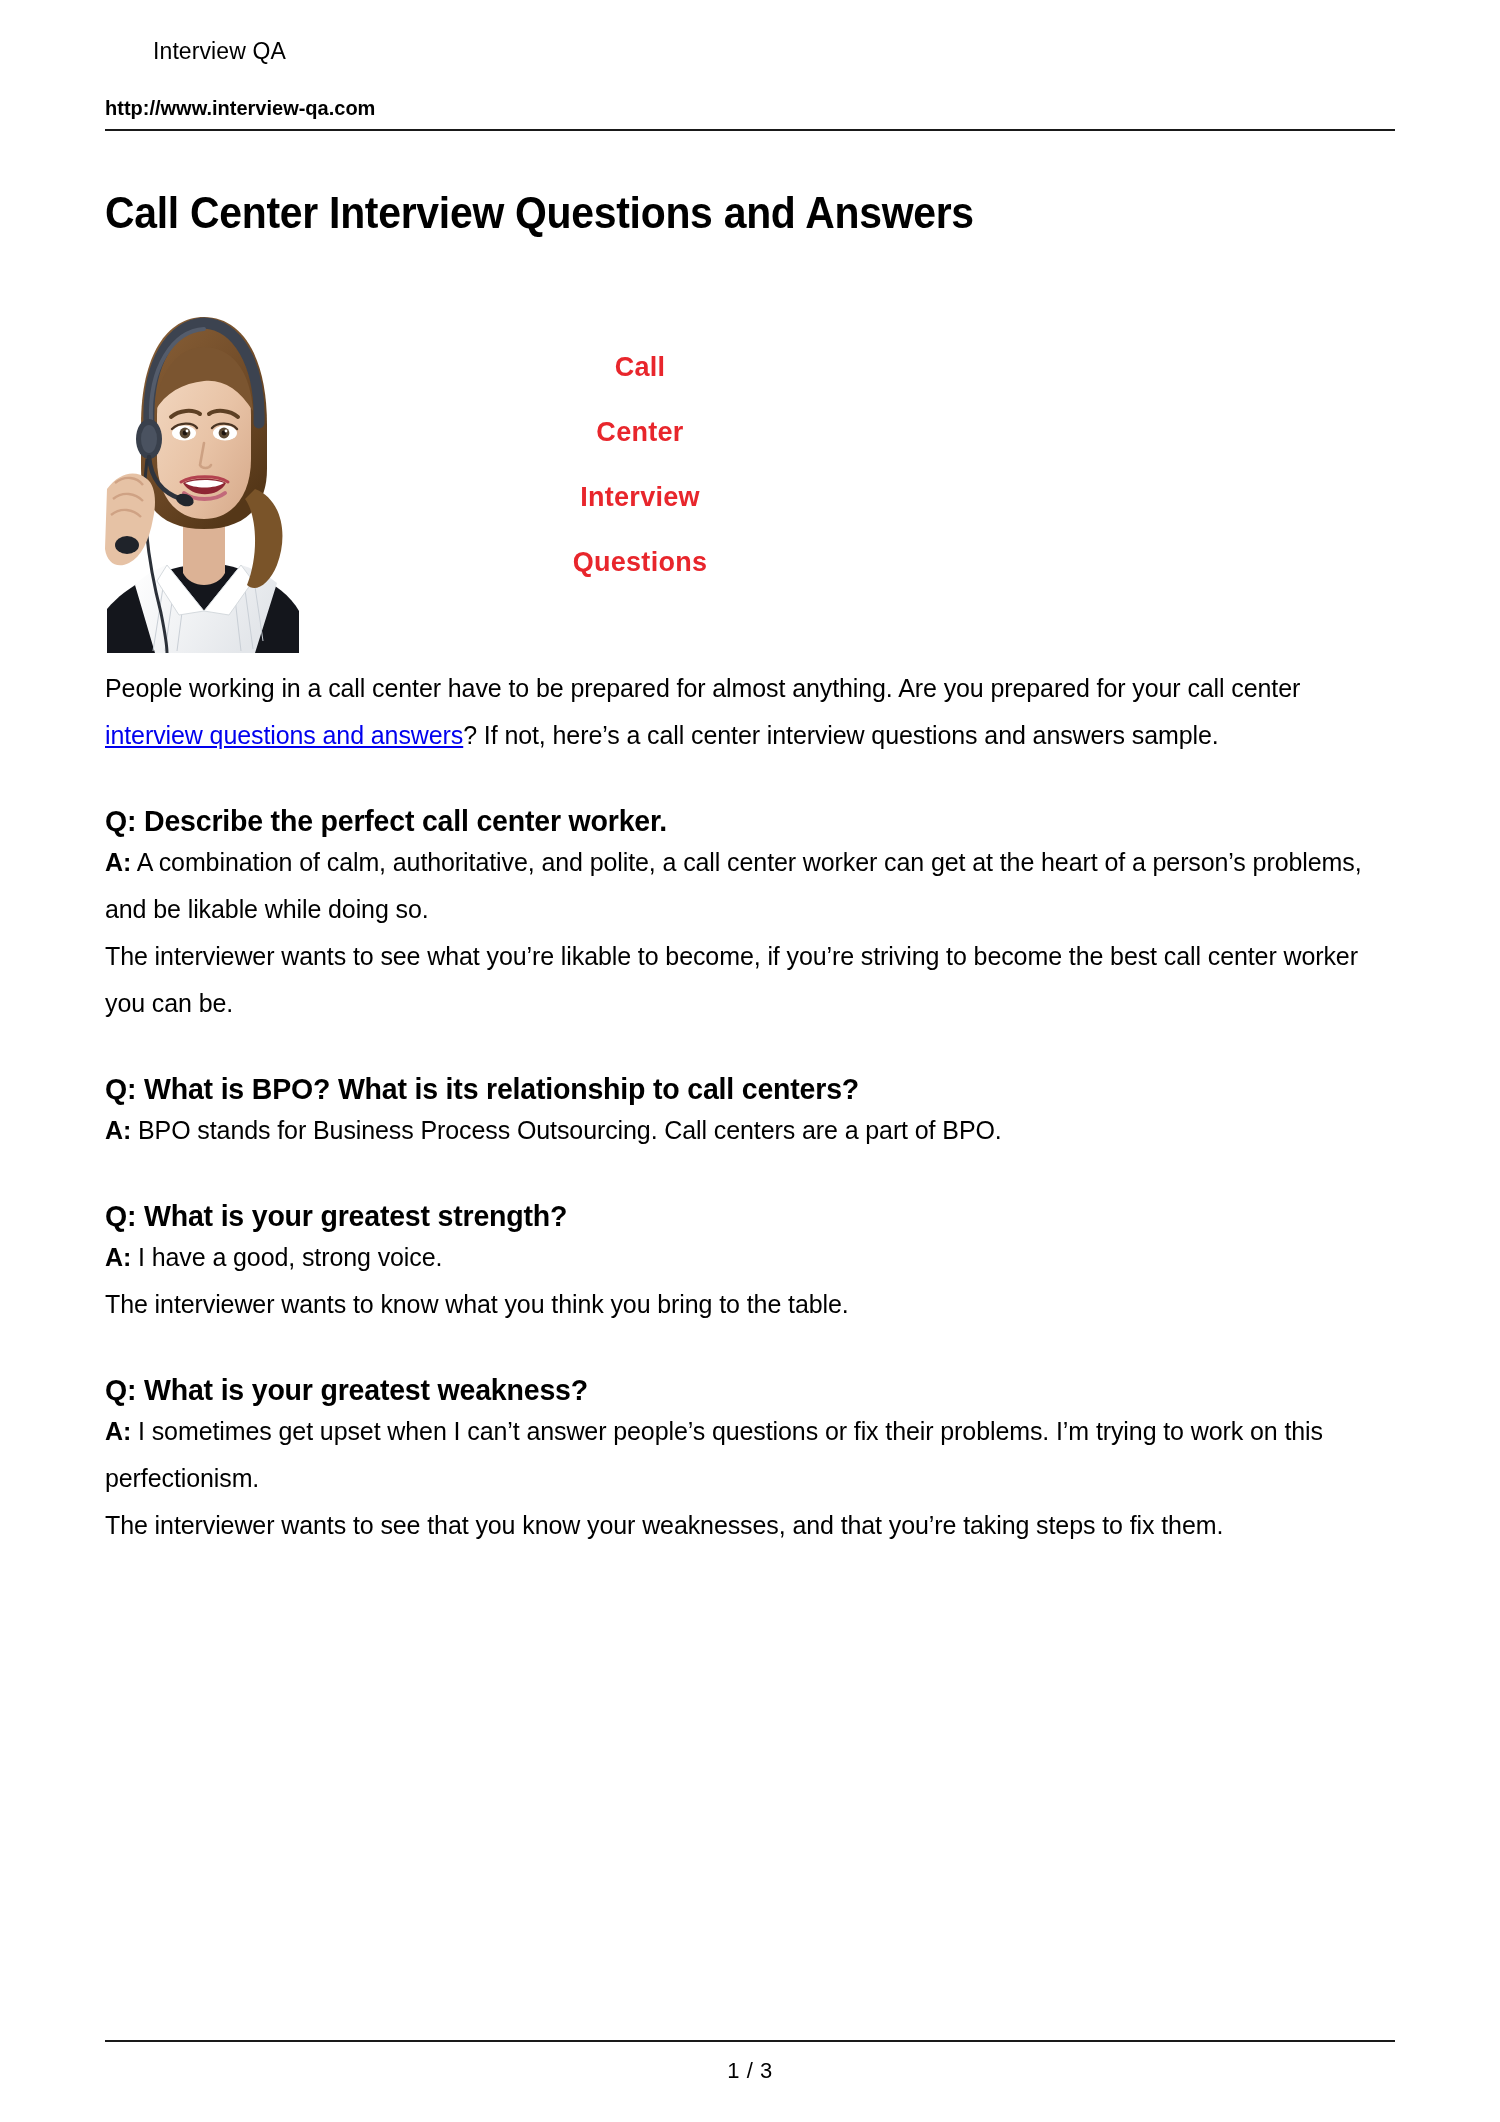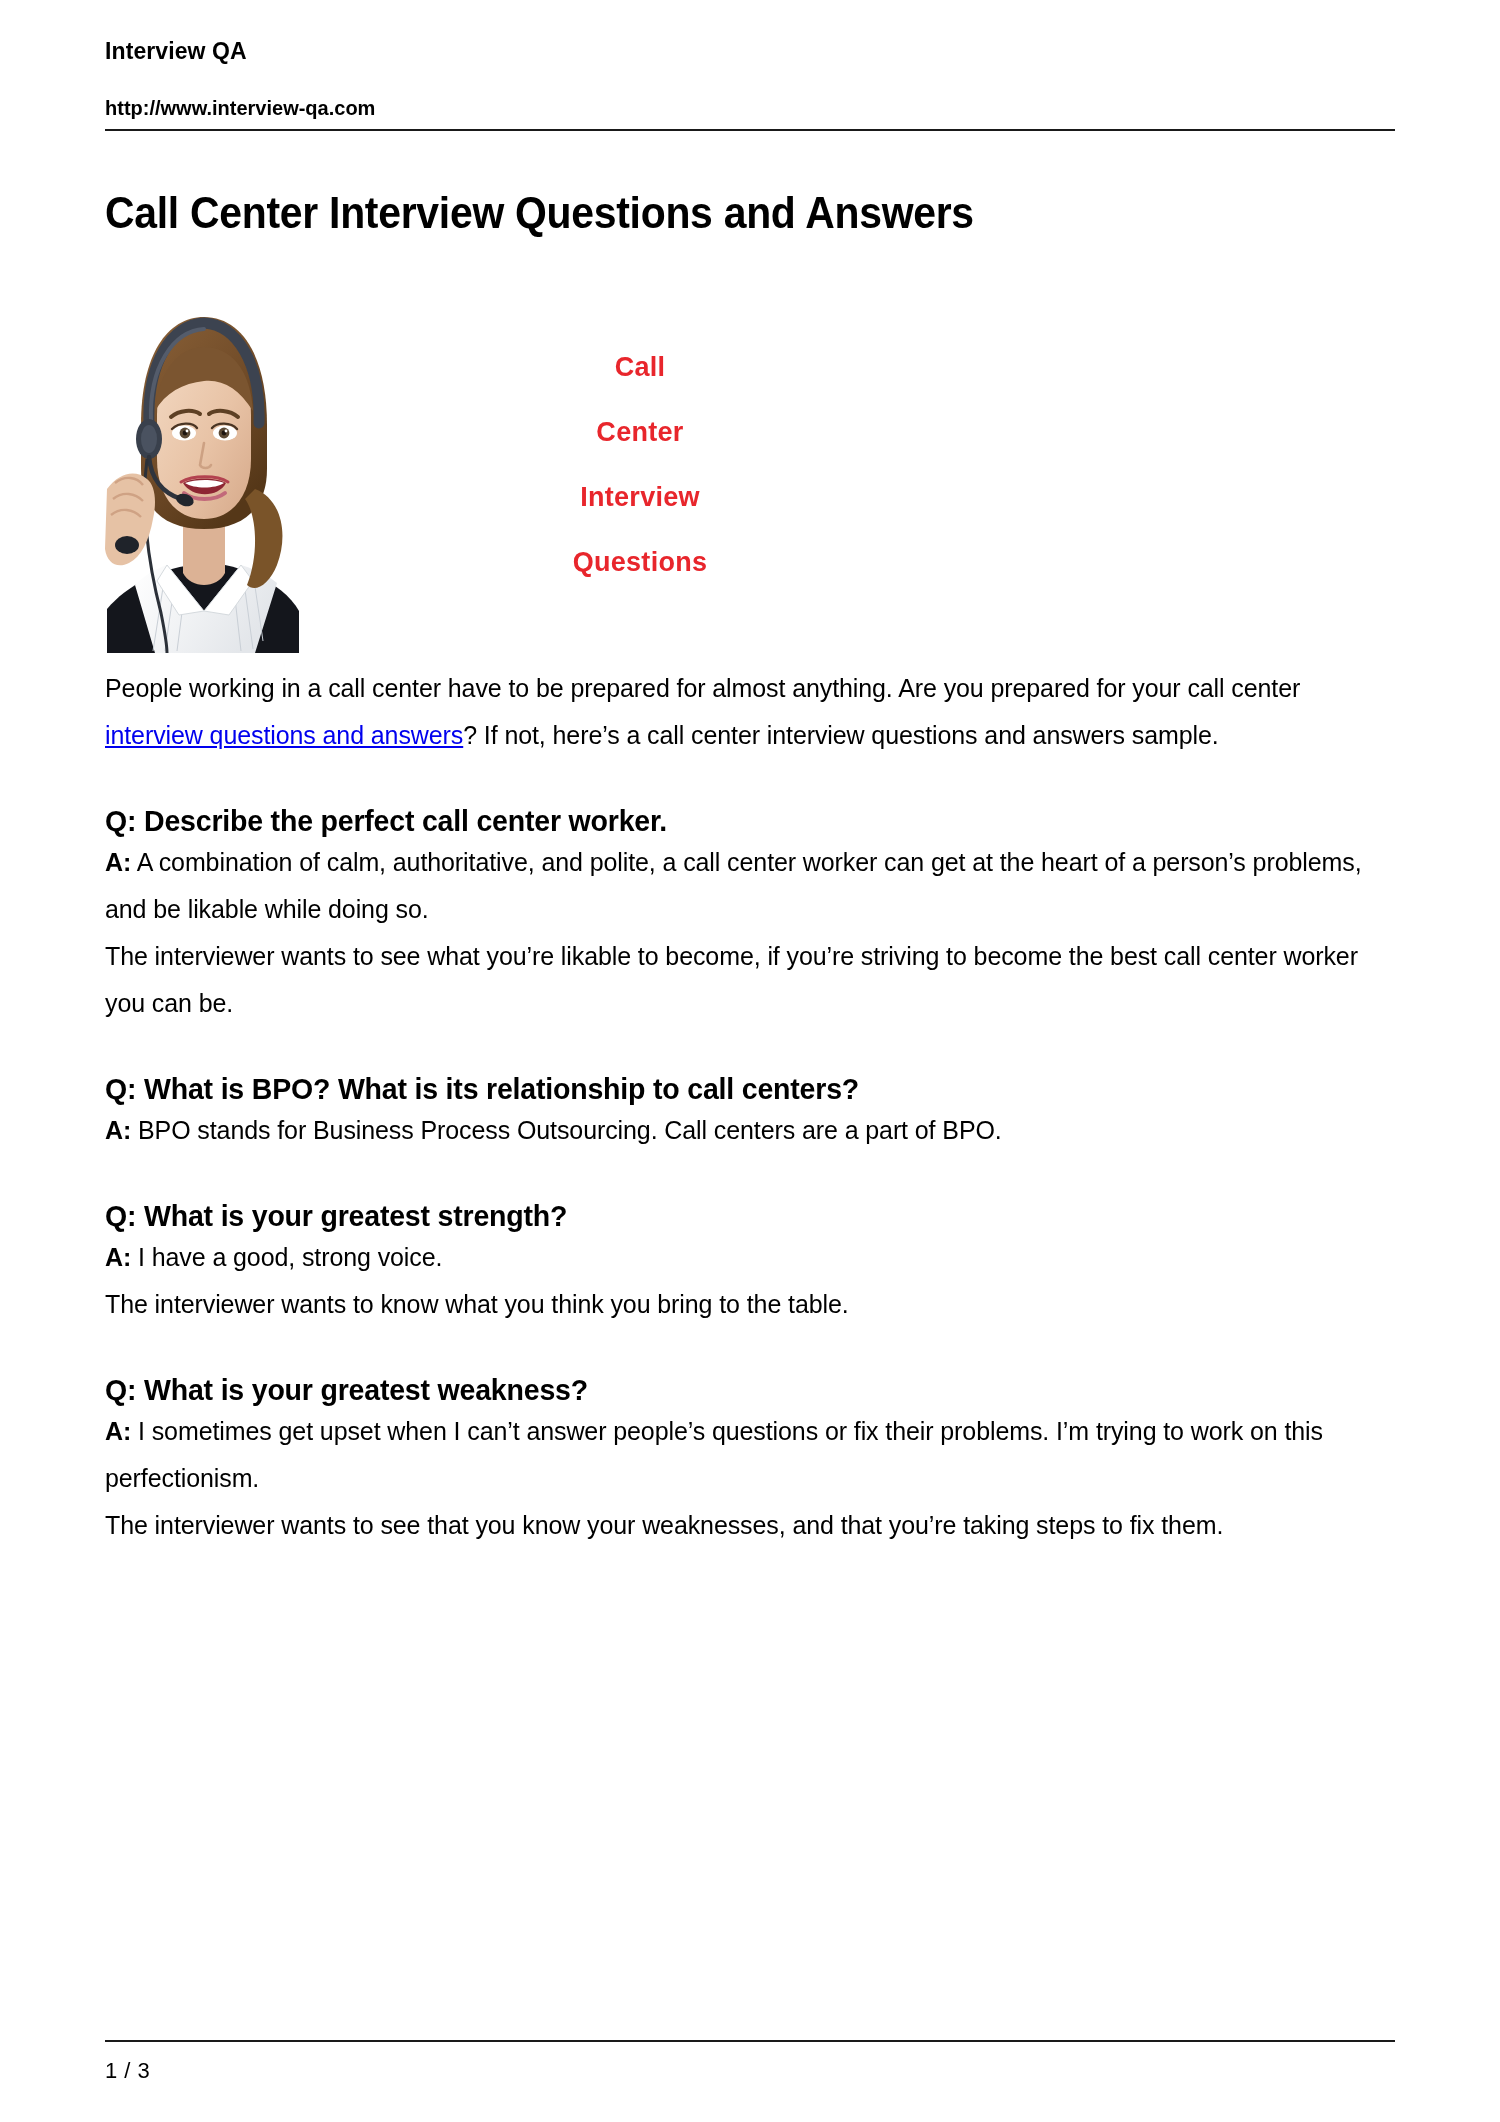--- a/index.html
+++ b/index.html
@@ -26,23 +26,24 @@
     top: 0;
     width: 1290px;
   }
 
   
   .doc-header {
     padding-top: 38px;
   }
   .site-name {
     font-size: 23px;
-    font-weight: bold;
+    font-weight: normal;
     letter-spacing: 0.1px;
     line-height: 1.2;
+    margin-left: 48px;
   }
   .site-url {
     font-size: 20px;
     font-weight: bold;
     margin-top: 30px;
     line-height: 1.2;
   }
   .rule {
     border: 0;
     border-top: 2px solid #1a1a1a;
@@ -129,21 +130,21 @@
     top: 2040px;
     width: 1290px;
   }
   .footer-rule {
     border: 0;
     border-top: 2px solid #1a1a1a;
     margin: 0;
     width: 100%;
   }
   .page-num {
-    text-align: left;
+    text-align: center;
     font-size: 22px;
     margin-top: 16px;
     letter-spacing: 0.5px;
   }
 </style>
 </head>
 <body>
 
 <div class="page">
 

